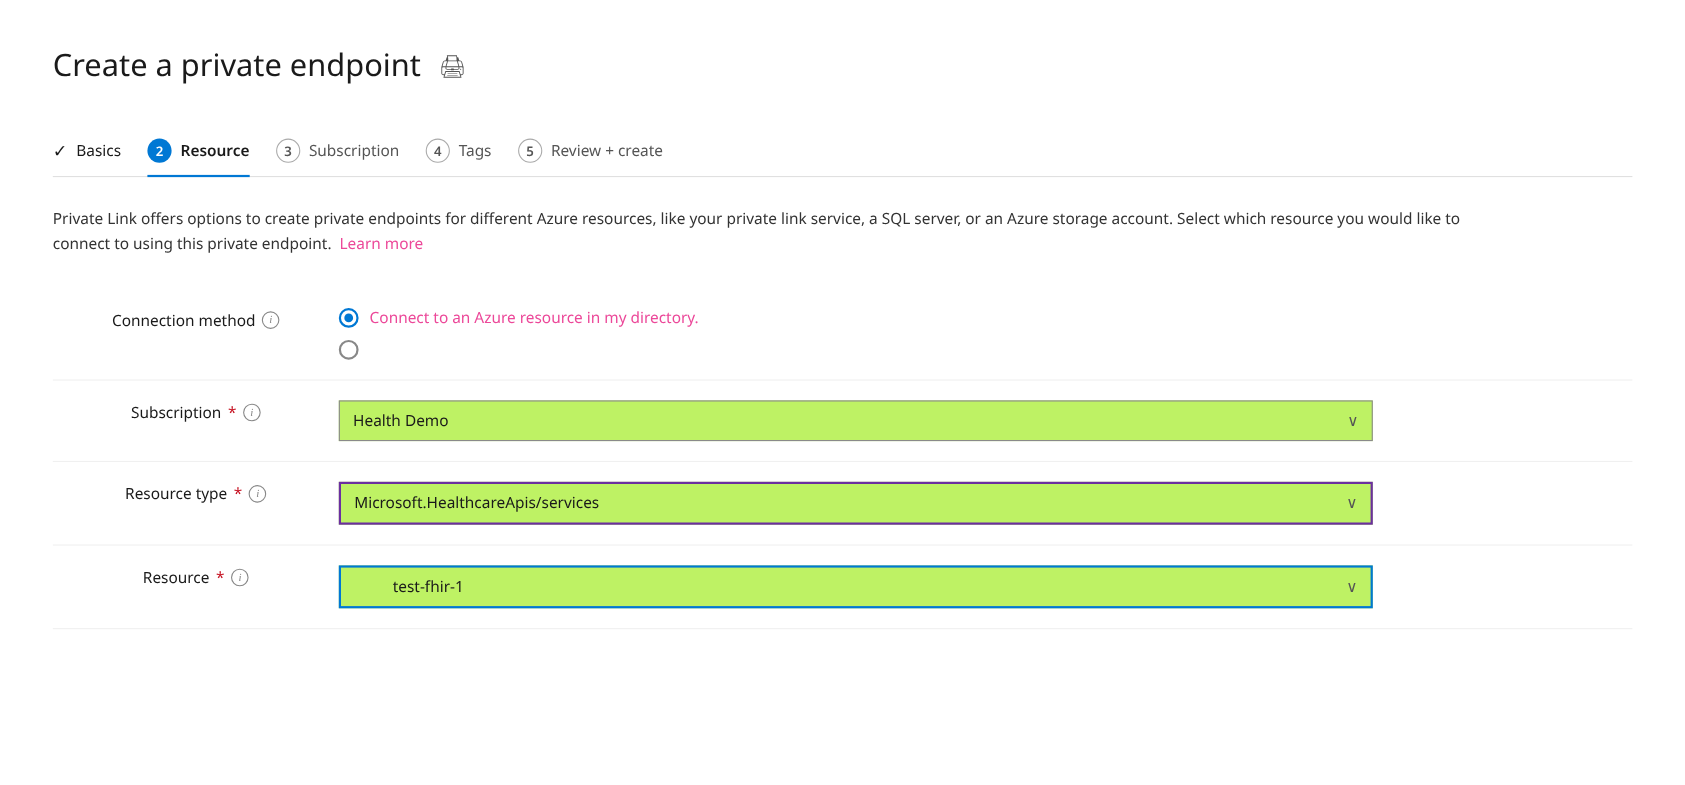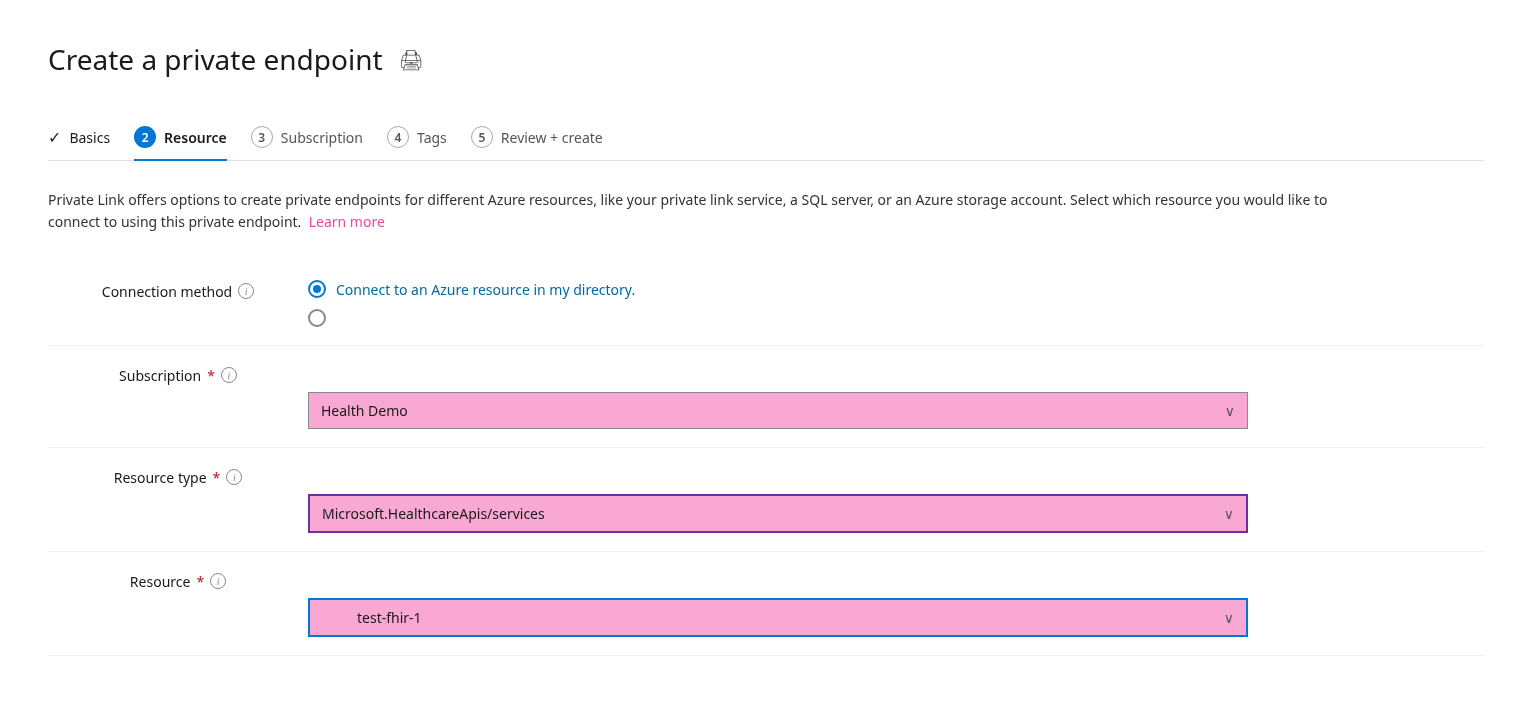--- a/index.html
+++ b/index.html
@@ -152,21 +152,21 @@
       display: flex;
       flex-direction: column;
       gap: 10px;
     }
     
     .radio-option {
       display: flex;
       align-items: center;
       gap: 10px;
       font-size: 14px;
-      color: #0369a1;
+      color: #ec4899;
       cursor: pointer;
     }
     .radio-circle {
       width: 18px;
       height: 18px;
       border-radius: 50%;
       border: 2px solid #0078d4;
       display: flex;
       align-items: center;
       justify-content: center;
@@ -182,28 +182,27 @@
     }
     .radio-circle.unselected {
       border: 2px solid #888;
     }
     
     .select-field {
       display: flex;
       align-items: flex-end;
       justify-content: space-between;
       border: 1px solid #8a8a8a;
-      background: #f9a8d4;
+      background: #bef264;
       padding: 8px 12px;
       cursor: pointer;
       font-size: 14px;
       color: #1a1a1a;
       width: 100%;
       max-width: 940px;
-      margin-top: 28px;
     }
     .select-field.focused-blue {
       border: 2px solid #0078d4;
       padding-left: 47px;
     }
     .select-field.focused-purple {
       border: 2px solid #6b2fa0;
     }
     .chevron-icon {
       font-size: 14px;

